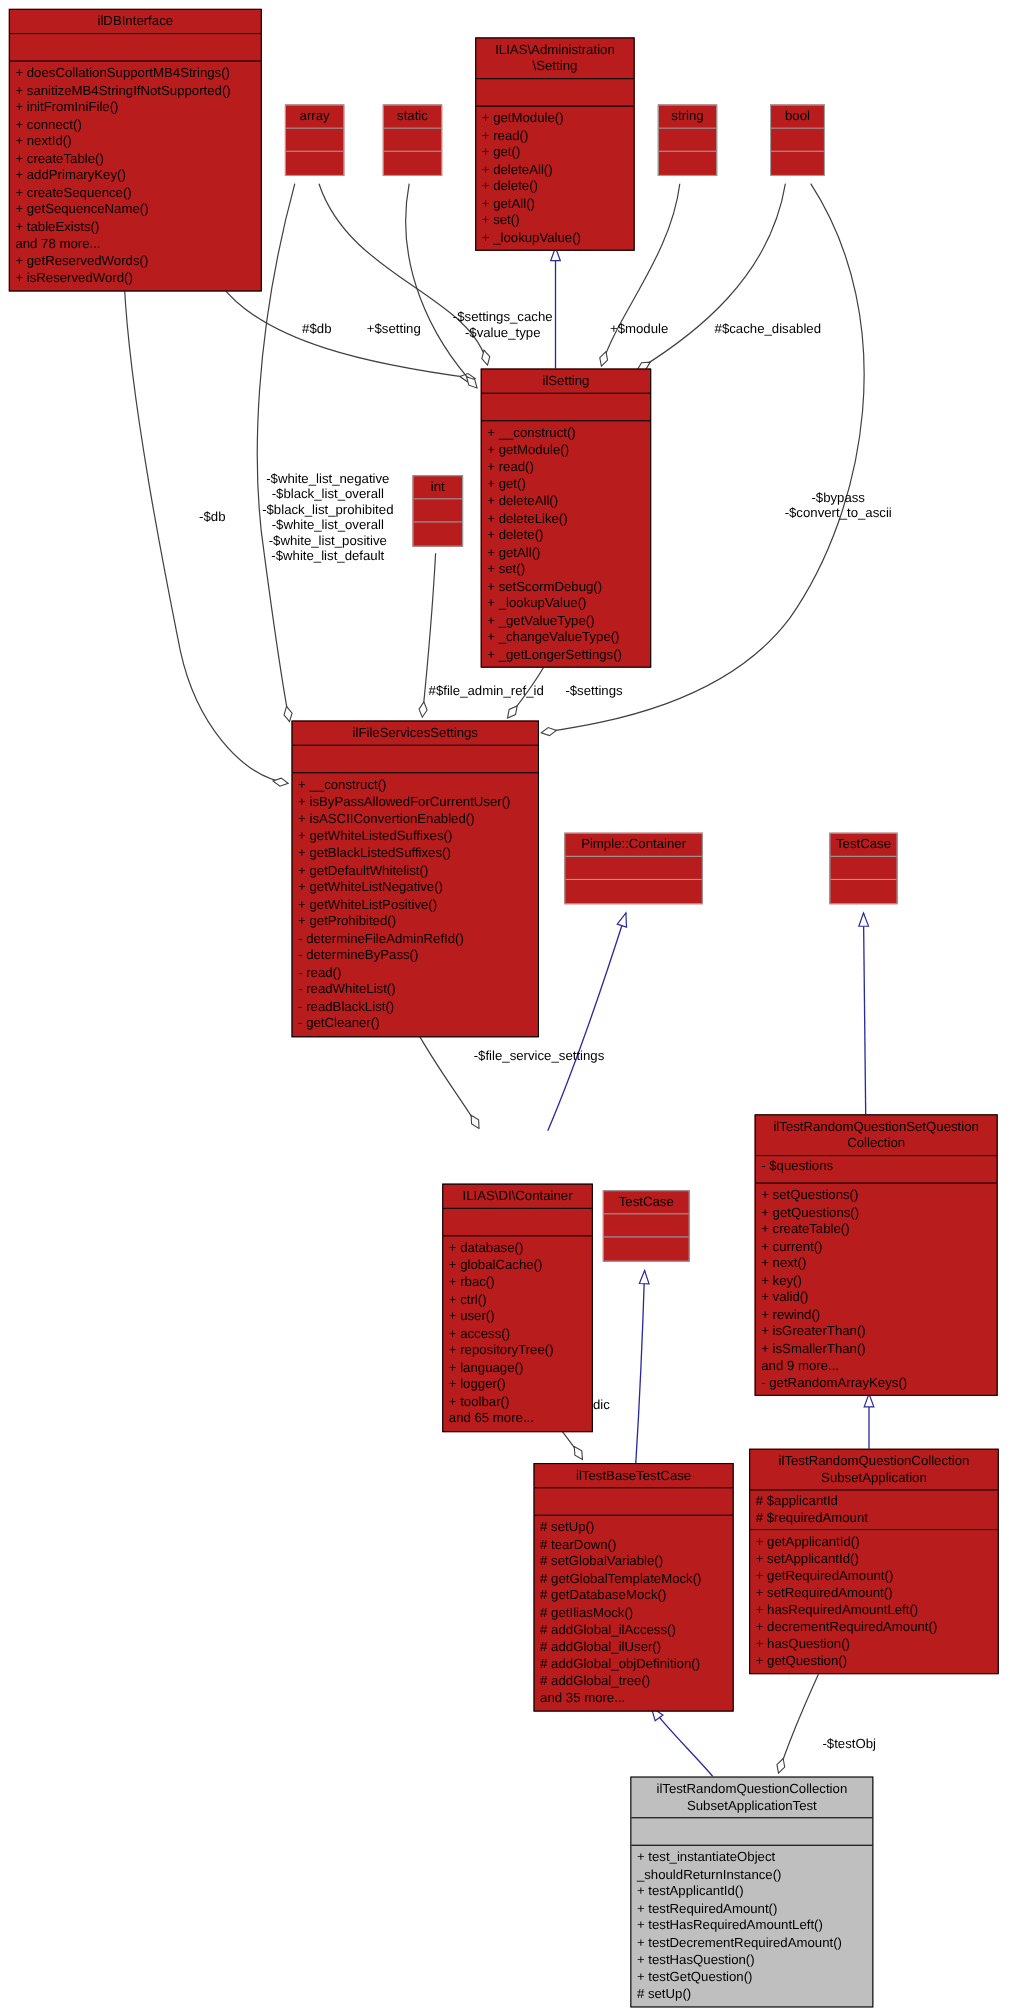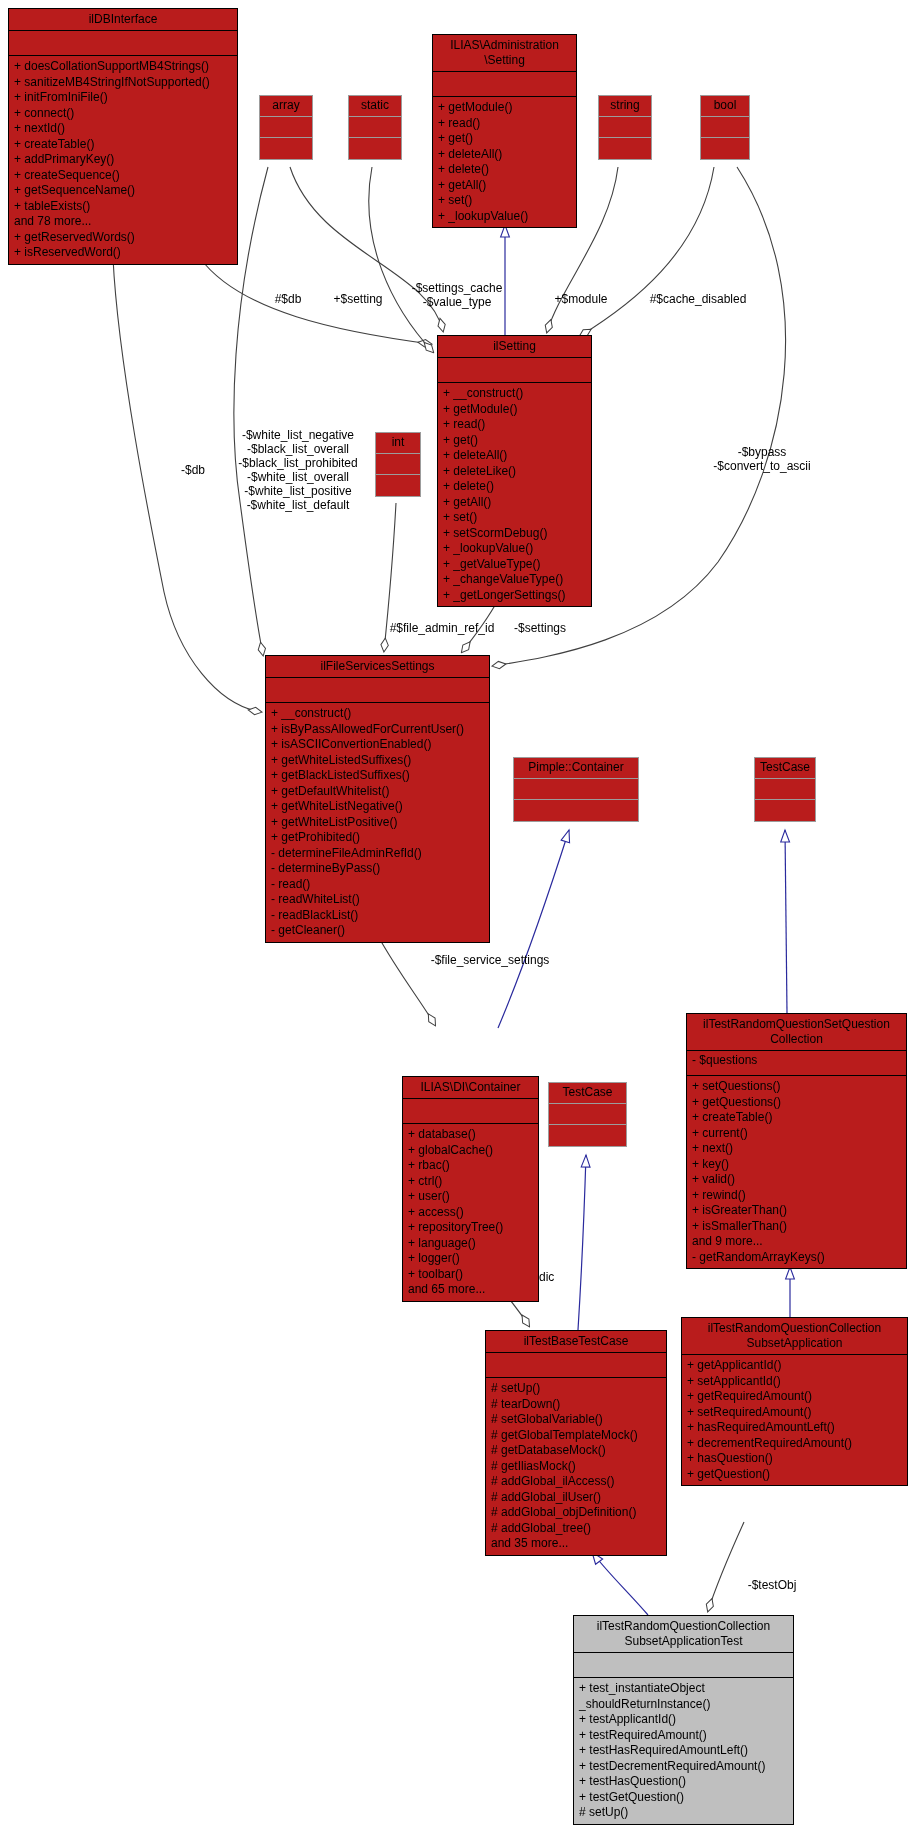--- a/index.html
+++ b/index.html
@@ -268,20 +268,24 @@
       <div class="ln"># addGlobal_tree()</div>
       <div class="ln">and 35 more...</div>
     </div>
 </div>
 
 <div class="umlbox" style="left:681px;top:1317px;width:225px;">
   <div class="sec title">
       <div class="ln">ilTestRandomQuestionCollection</div>
       <div class="ln">SubsetApplication</div>
     </div>
+  <div class="sec attrs">
+      <div class="ln"># $applicantId</div>
+      <div class="ln"># $requiredAmount</div>
+    </div>
   <div class="sec methods">
       <div class="ln">+ getApplicantId()</div>
       <div class="ln">+ setApplicantId()</div>
       <div class="ln">+ getRequiredAmount()</div>
       <div class="ln">+ setRequiredAmount()</div>
       <div class="ln">+ hasRequiredAmountLeft()</div>
       <div class="ln">+ decrementRequiredAmount()</div>
       <div class="ln">+ hasQuestion()</div>
       <div class="ln">+ getQuestion()</div>
     </div>

